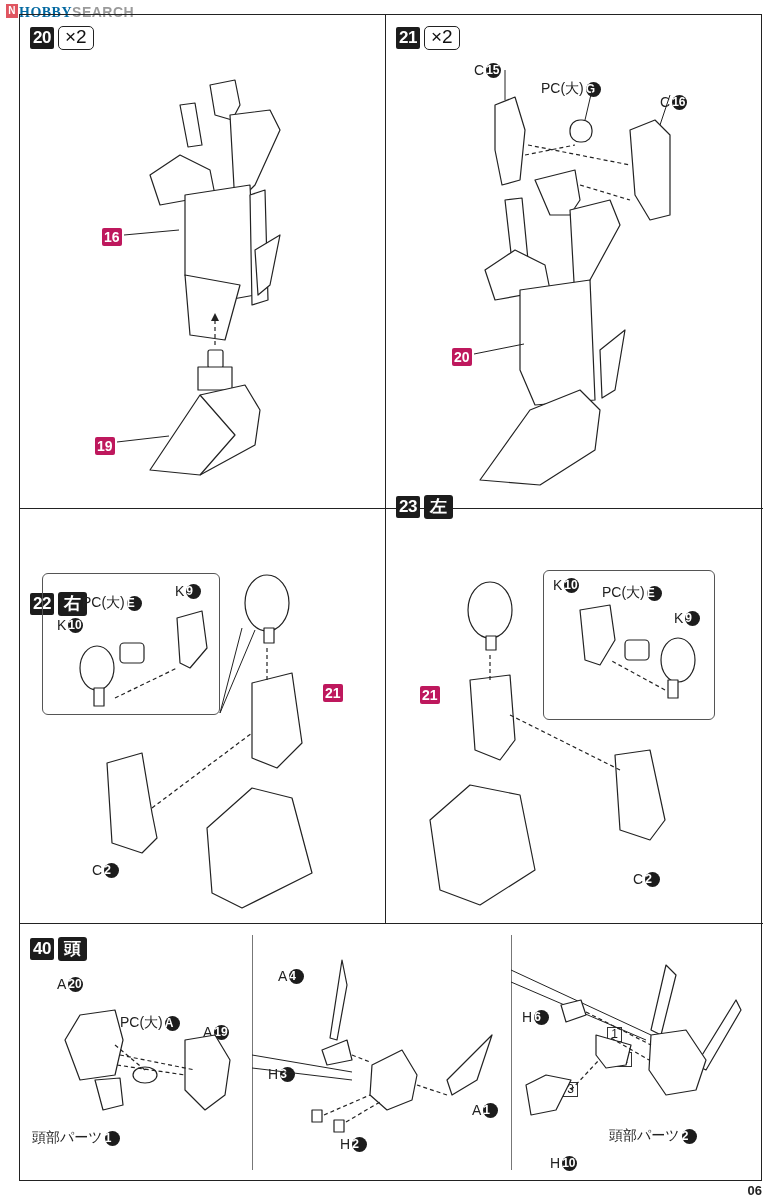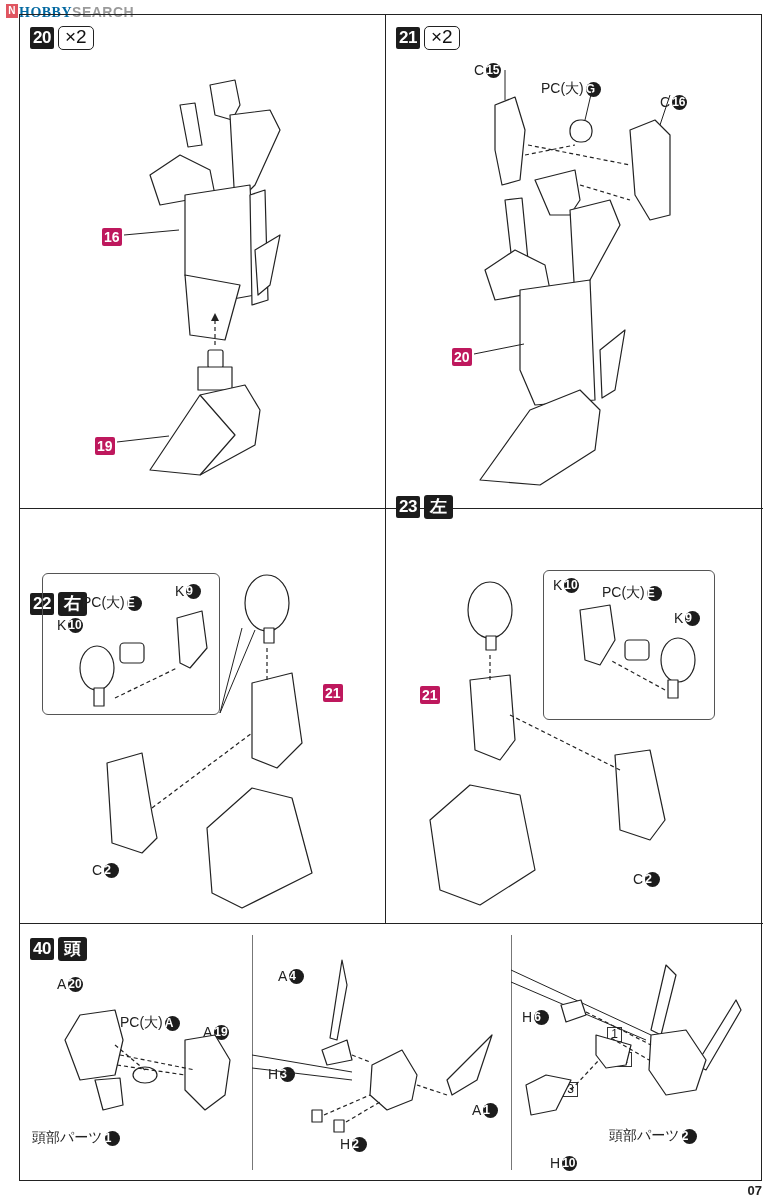--- a/index.html
+++ b/index.html
@@ -292,13 +292,13 @@
   <div class="part-label" style="left:609px; top:1127px;">
     <span>頭部パーツ</span>
       <span class="badge">2</span>
   </div>
   <div class="part-label" style="left:550px; top:1155px;">
     <span>H</span>
       <span class="badge">10</span>
   </div>
 </div>
 
-<div class="page-num">07</div>
+<div class="page-num">06</div>
 
 </body></html>

